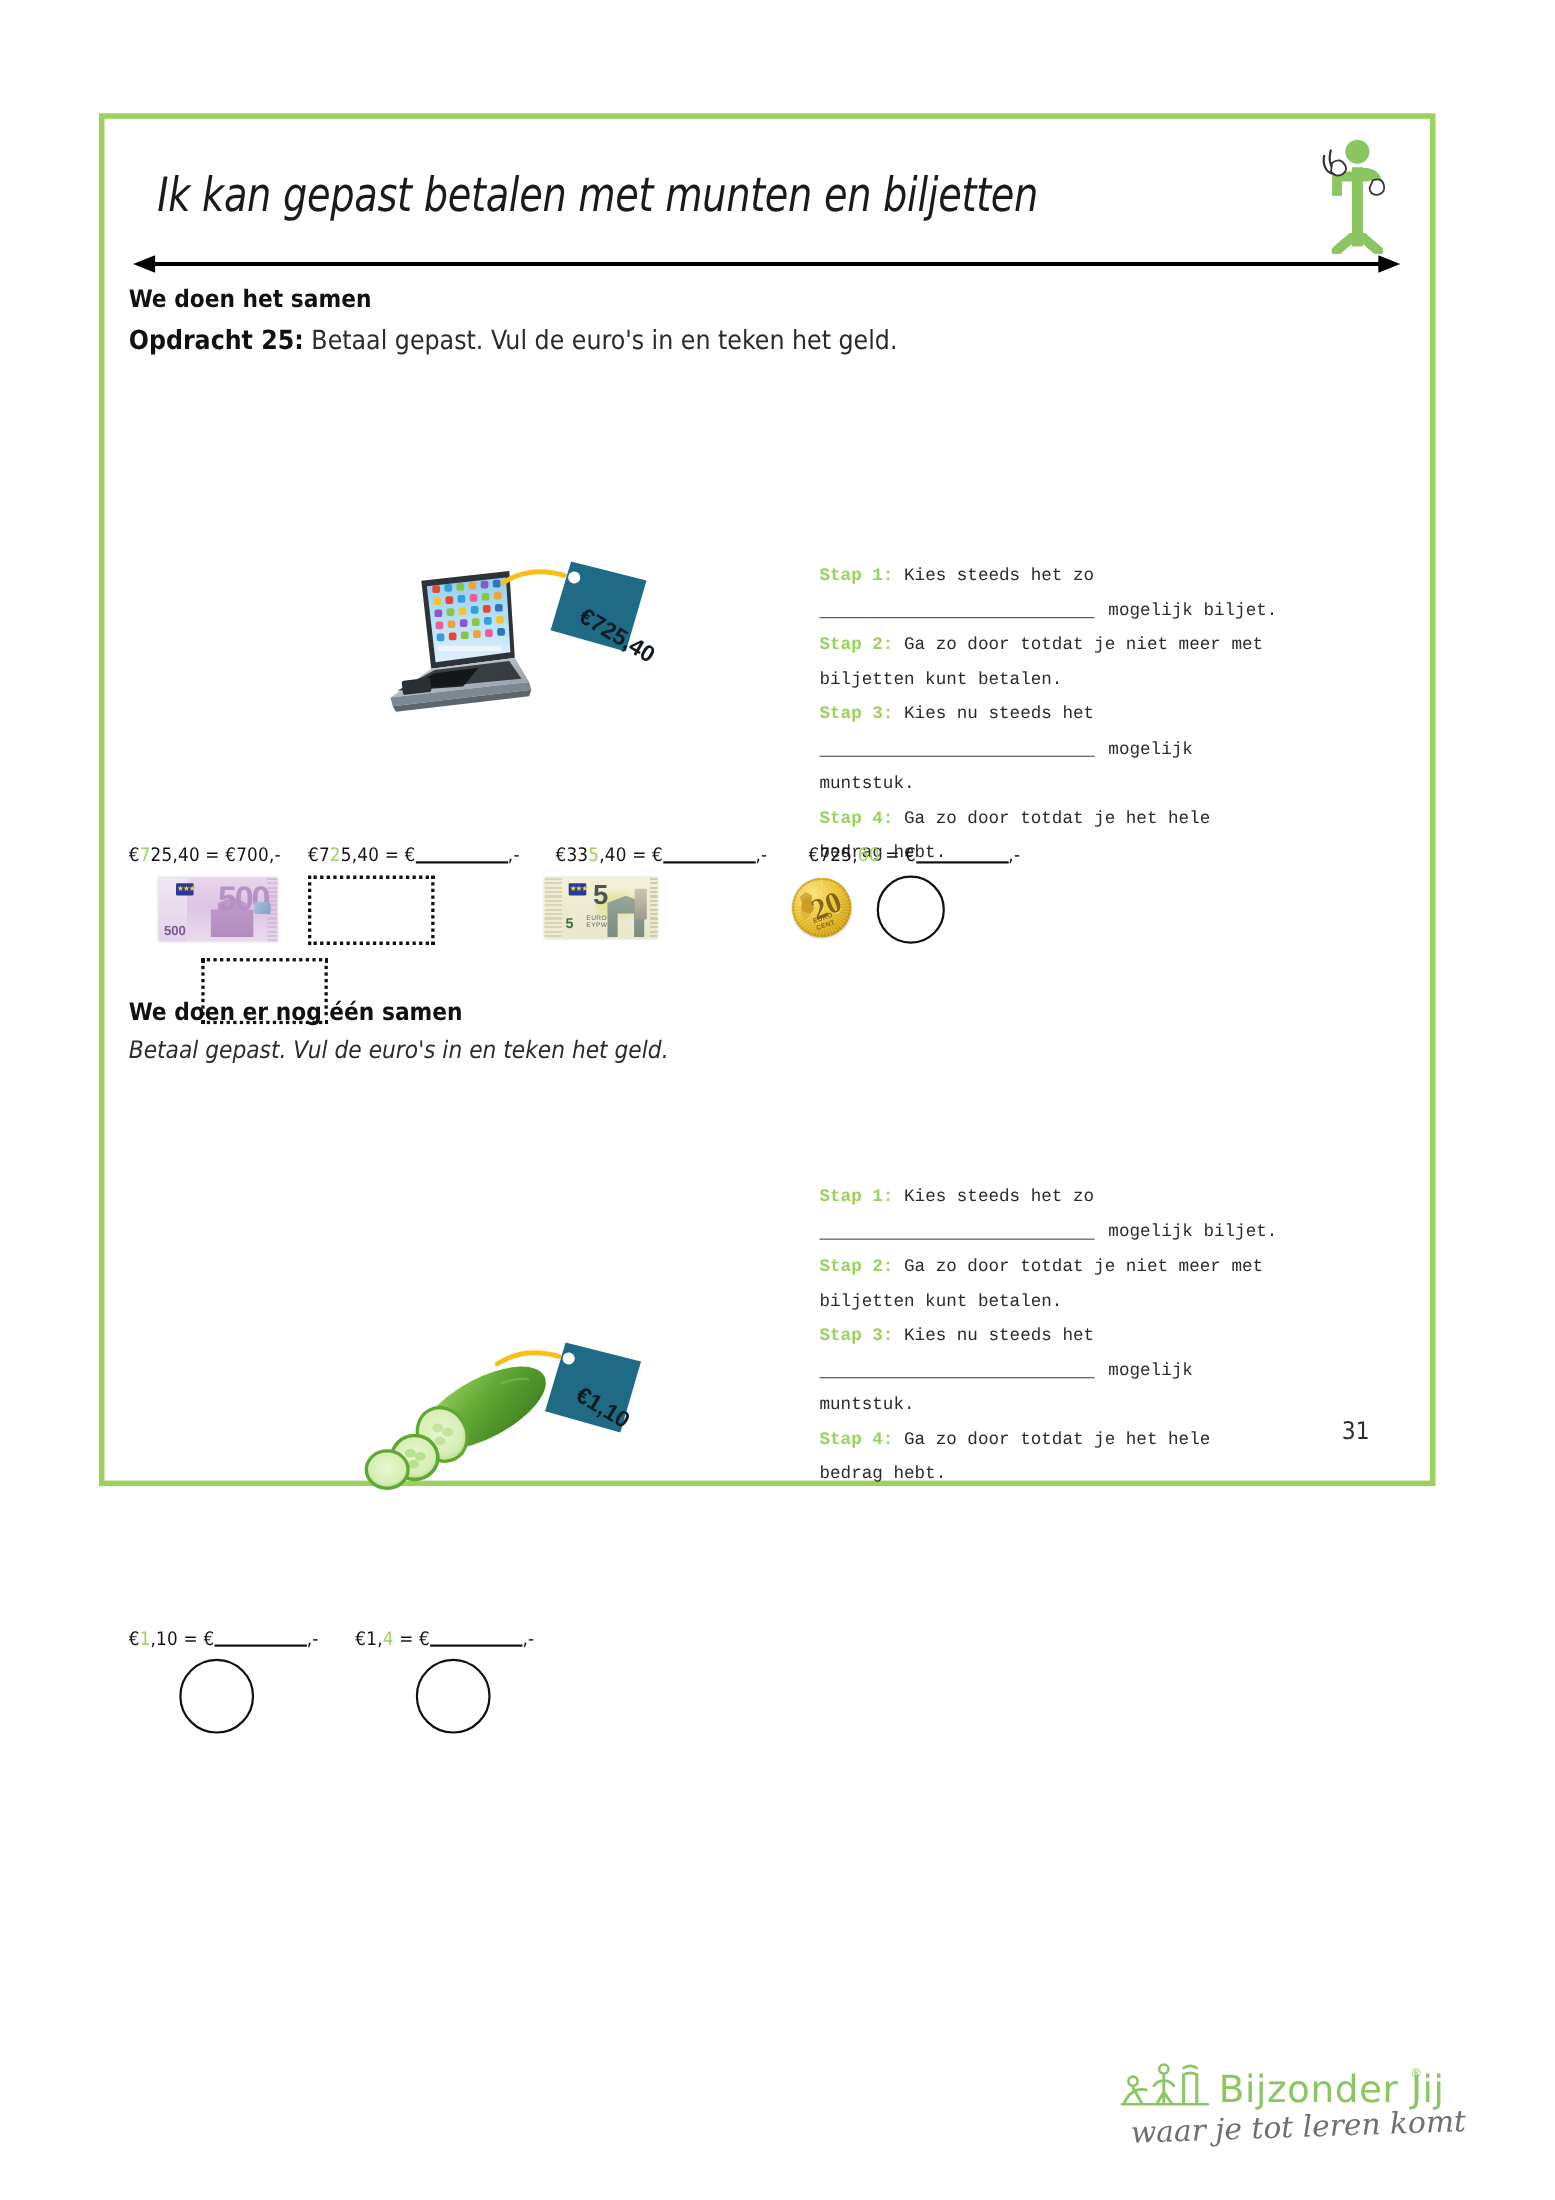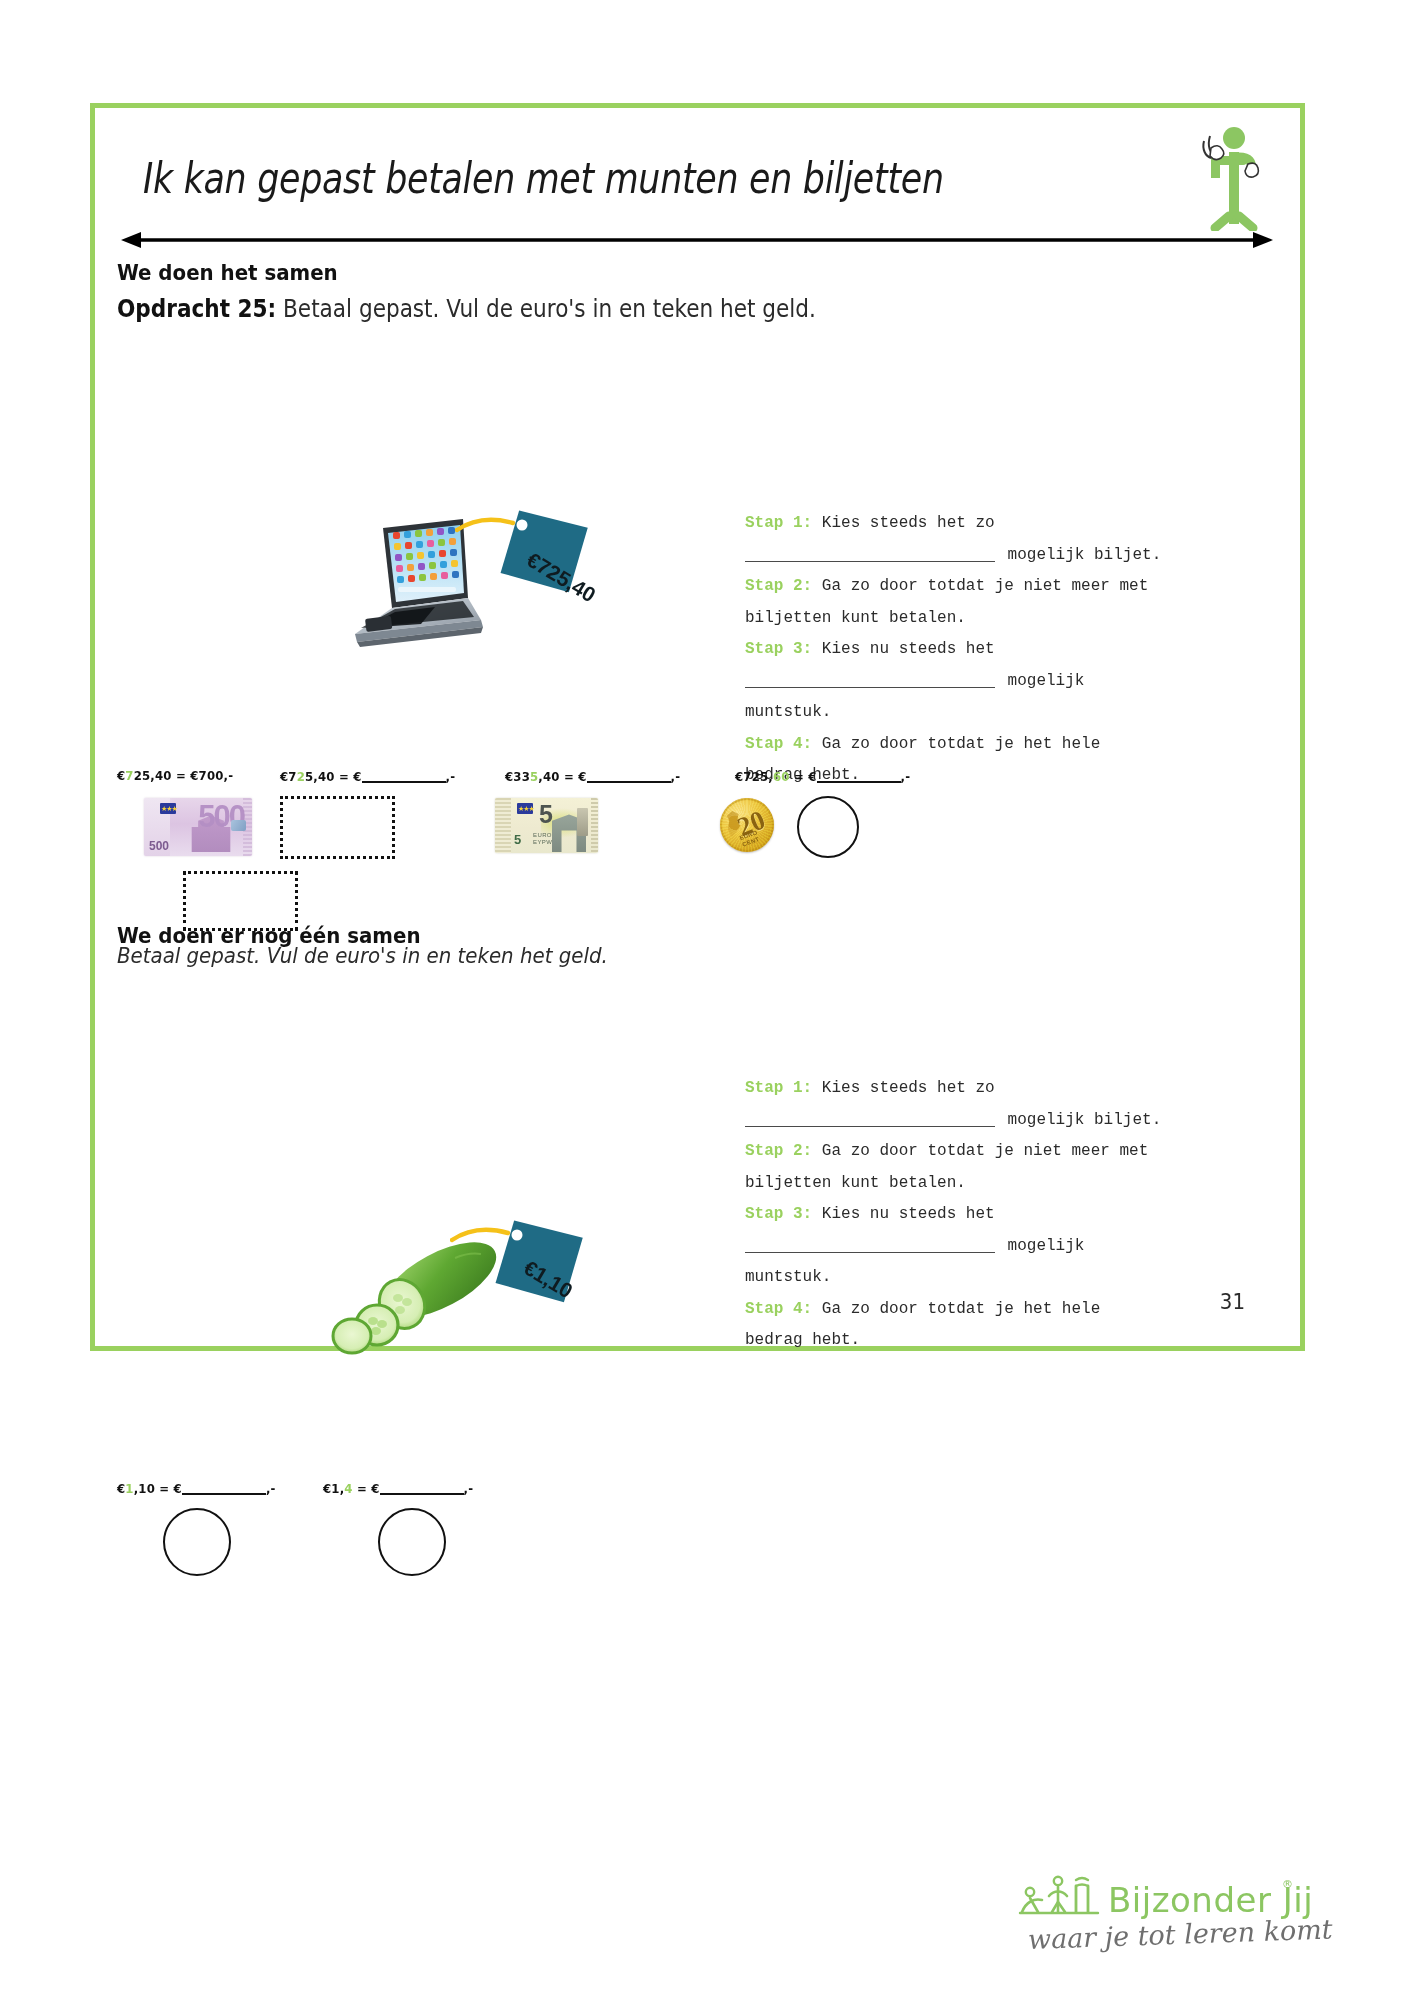--- a/index.html
+++ b/index.html
@@ -106,22 +106,22 @@
     border-bottom: 1.6px solid #4a4a4a;
     height: 20px;
     vertical-align: -3px;
     margin-right: 3px;
   }
 
   
   .eq {
     position: absolute;
     font-family: "DejaVu Sans Condensed", "Liberation Sans Narrow", "Liberation Sans", sans-serif;
-    font-weight: bold;
-    font-size: 13px;
+    font-weight: normal;
+    font-size: 17px;
     color: #111111;
     white-space: nowrap;
     letter-spacing: 0.2px;
   }
   .eq .hl { color: #9ad15f; }
   .eq .fill {
     display: inline-block;
     width: 84px;
     border-bottom: 2px solid #111111;
     height: 13px;
@@ -508,21 +508,21 @@
     <div class="c-edge"></div>
     <div class="c-map"></div>
     <div class="c-num">20</div>
     <div class="c-cent">EURO<br>CENT</div>
   </div>
 
   <div class="draw-circle" style="left:702px; top:688px; width:58px; height:58px;"></div>
 
   <div class="draw-box" style="left:88px; top:763px; width:115px; height:60px;"></div>
 
-  <div class="section-heading" style="left:22px; top:800px;margin-top:15px;">We doen er nog één samen</div>
+  <div class="section-heading" style="left:22px; top:800px;">We doen er nog één samen</div>
   <div class="section-sub-italic" style="left:22px; top:835px;">Betaal gepast. Vul de euro's in en teken het geld.</div>
 
   <div id="cucumber-image">
     <svg viewBox="0 0 215 140" width="215" height="140" aria-hidden="true">
       <defs>
         <linearGradient id="cuc" x1="0" y1="0" x2="1" y2="1">
           <stop offset="0%" stop-color="#9fd46b"></stop>
           <stop offset="45%" stop-color="#5fa832"></stop>
           <stop offset="100%" stop-color="#3b7a1e"></stop>
         </linearGradient>

